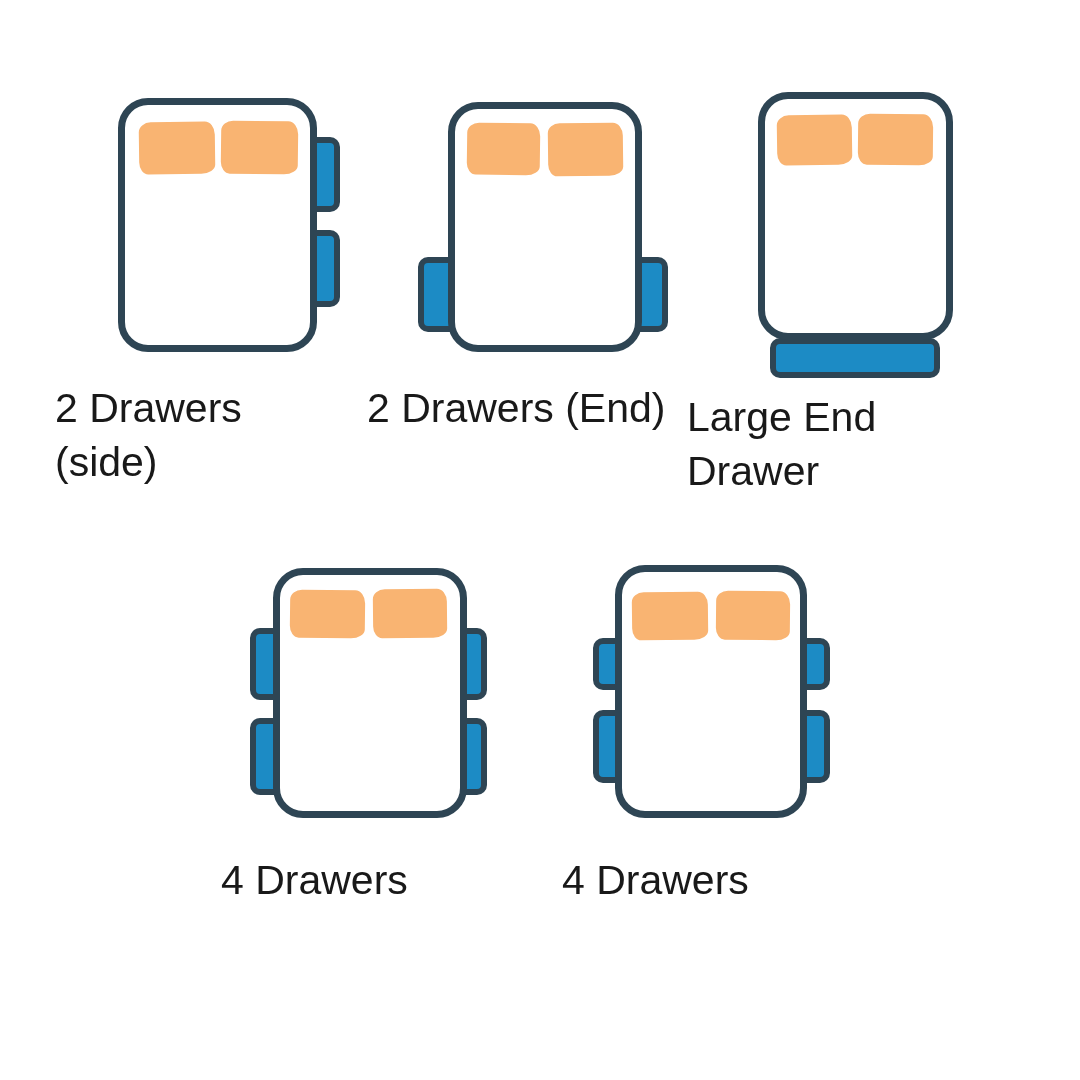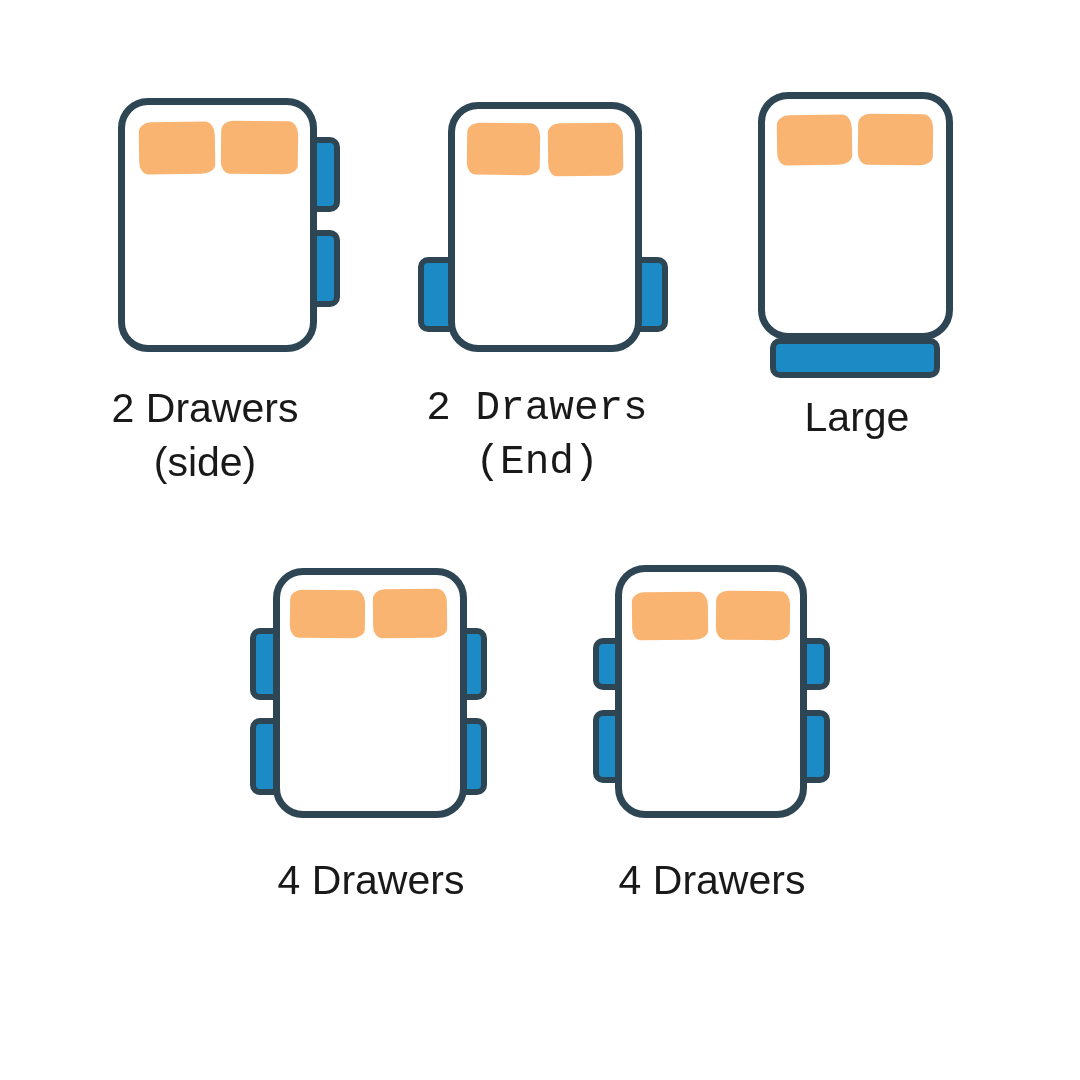--- a/index.html
+++ b/index.html
@@ -35,21 +35,21 @@
     border-radius:10px;
     z-index:1;
   }
   .pillow{
     position:absolute;
     background:var(--pillow);
     border-radius:12px 10px 14px 9px / 10px 13px 9px 12px;
   }
   .label{
     position:absolute;
-    text-align:center;
+    text-align:left;
     color:var(--text);
     font-size:41px;
     line-height:54px;
     letter-spacing:0px;
   }
   .label .line{display:block;}
 </style>
 </head>
 <body>
 
@@ -73,35 +73,36 @@
   <div class="figure" style="left:448px;top:102px;width:230px;height:260px;">
     <div class="icon">
       <div class="drawer" style="left:-30px;top:155px;width:62px;height:75px;"></div>
       <div class="drawer" style="left:158px;top:155px;width:62px;height:75px;"></div>
       <div class="bed" style="left:0;top:0;width:194px;height:250px;">
         <div class="pillow" style="left:12px;top:14px;width:73px;height:52px;transform:rotate(0.8deg);"></div>
         <div class="pillow" style="left:93px;top:14px;width:75px;height:53px;transform:rotate(-0.7deg);"></div>
       </div>
     </div>
   </div>
-  <div class="label" style="left:367px;top:381px;width:340px;font-family:Liberation Mono, monospace;">
+  <div class="label" style="left:367px;top:381px;width:340px;">
     <span class="line">2 Drawers (End)</span>
   </div>
 
   <div class="figure" style="left:758px;top:92px;width:230px;height:300px;">
     <div class="icon">
       <div class="drawer" style="left:12px;top:246px;width:170px;height:40px;"></div>
       <div class="bed" style="left:0;top:0;width:195px;height:248px;">
         <div class="pillow" style="left:12px;top:16px;width:75px;height:50px;transform:rotate(-0.8deg);"></div>
         <div class="pillow" style="left:93px;top:15px;width:75px;height:51px;transform:rotate(0.6deg);"></div>
       </div>
     </div>
   </div>
   <div class="label" style="left:687px;top:390px;width:340px;">
-    <span class="line">Large</span>
+    <span class="line">Large End</span>
+    <span class="line">Drawer</span>
   </div>
 
   <div class="figure" style="left:273px;top:568px;width:230px;height:260px;">
     <div class="icon">
       <div class="drawer" style="left:-23px;top:60px;width:62px;height:72px;"></div>
       <div class="drawer" style="left:-23px;top:150px;width:62px;height:77px;"></div>
       <div class="drawer" style="left:152px;top:60px;width:62px;height:72px;"></div>
       <div class="drawer" style="left:152px;top:150px;width:62px;height:77px;"></div>
       <div class="bed" style="left:0;top:0;width:194px;height:250px;">
         <div class="pillow" style="left:10px;top:15px;width:75px;height:48px;transform:rotate(0.7deg);"></div>

